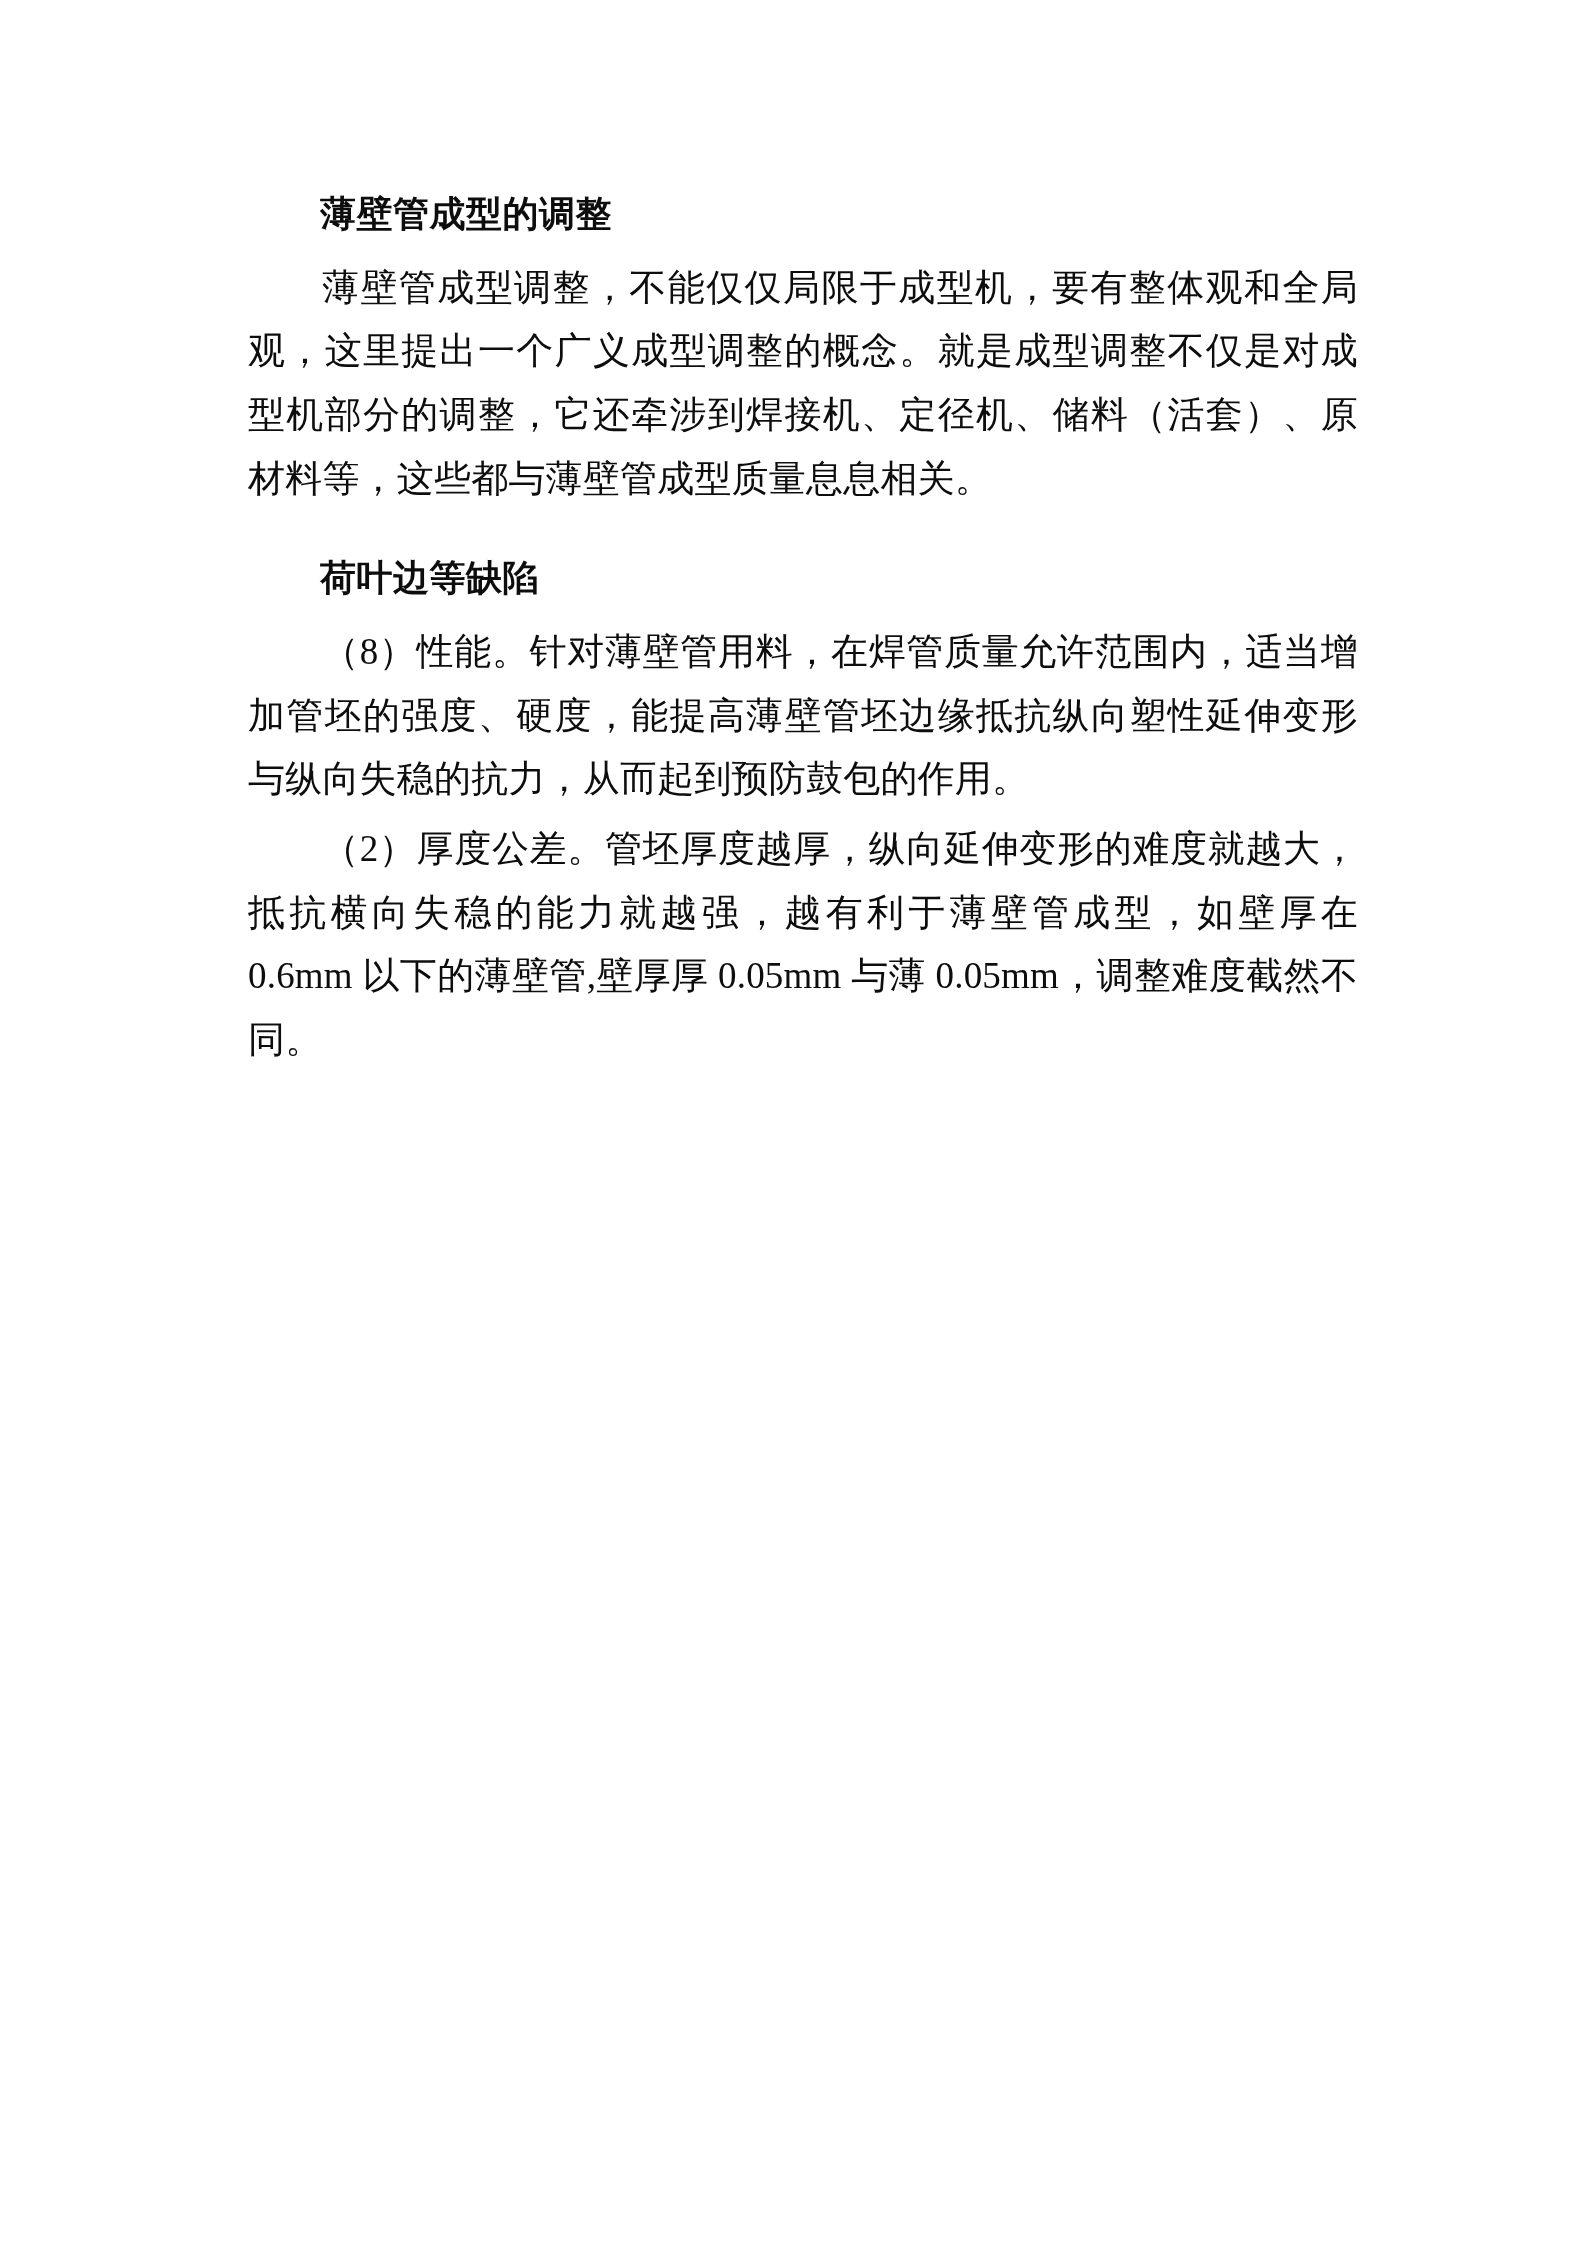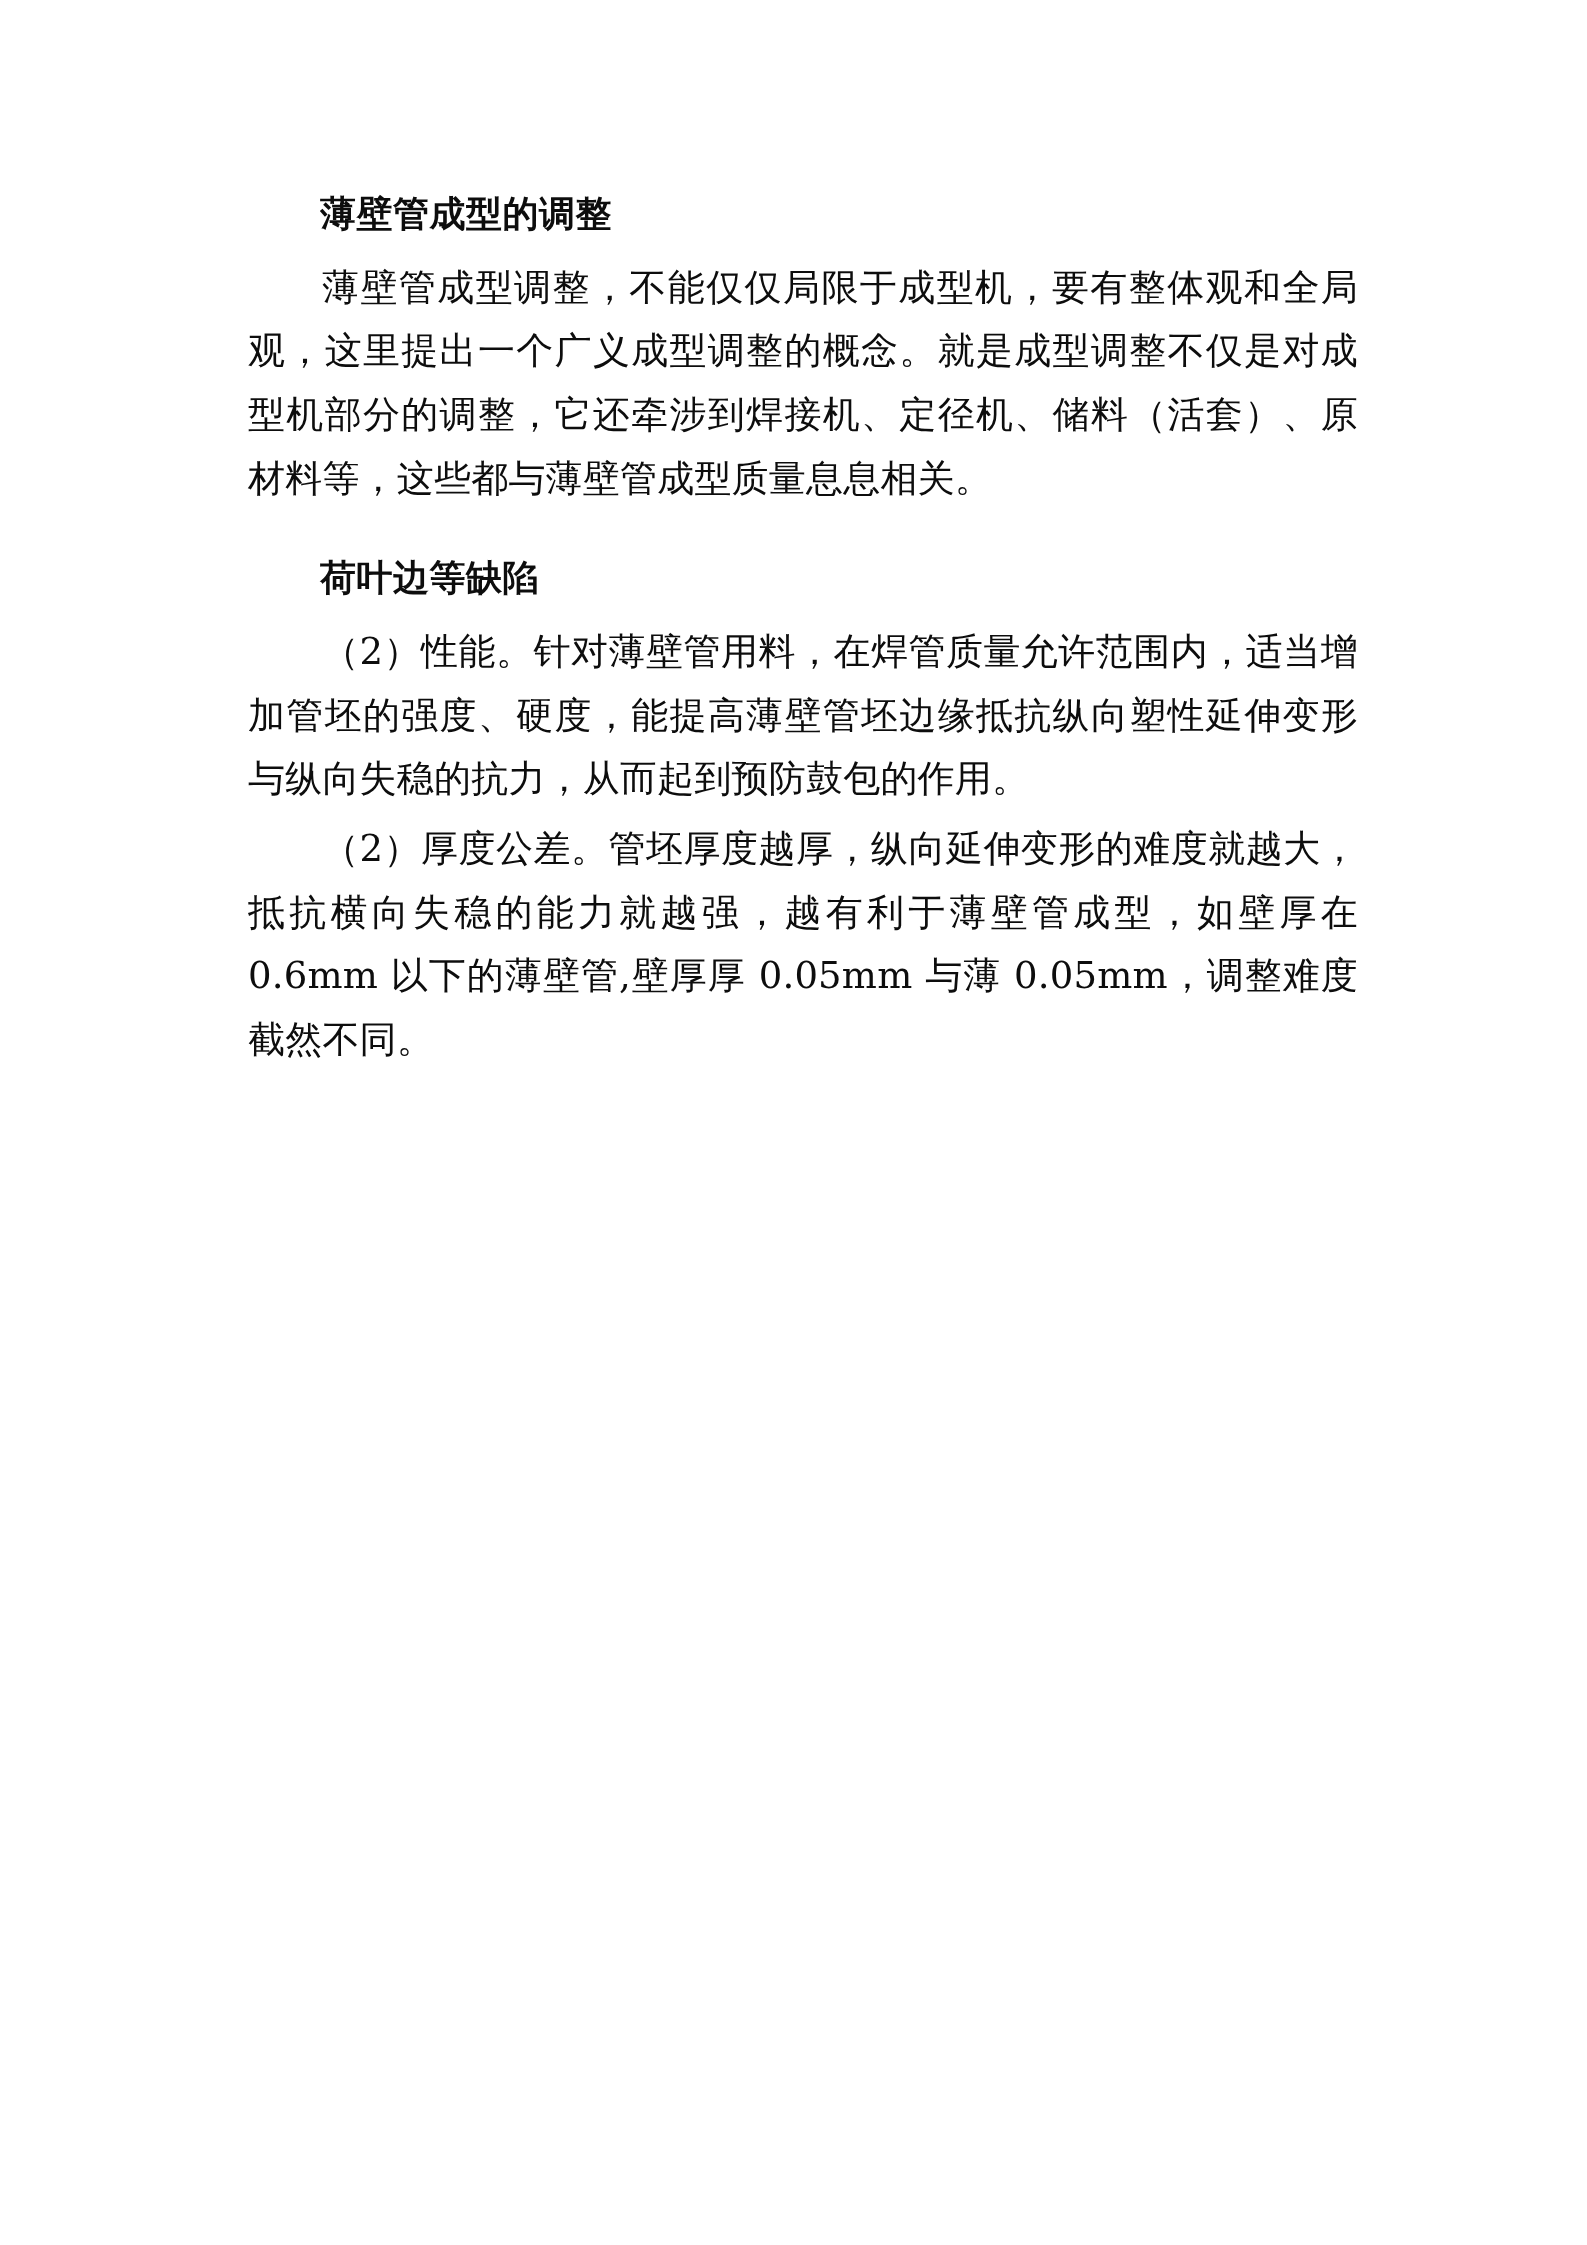--- a/index.html
+++ b/index.html
@@ -41,38 +41,39 @@
     margin-top: 24px;
   }
   p.para {
     font-size: 37px;
     line-height: 1.72;
     margin: 0 0 6px 0;
     text-indent: 2em;
     text-align: justify;
     text-justify: inter-ideograph;
     letter-spacing: 0.2px;
+    font-family: Liberation Serif, serif;
   }
   .blockgap {
     height: 10px;
   }
 </style>
 </head>
 <body>
 
 <div class="page">
   <div class="content">
 
     <h1 class="heading">薄壁管成型的调整</h1>
 
     <p class="para">薄壁管成型调整，不能仅仅局限于成型机，要有整体观和全局观，这里提出一个广义成型调整的概念。就是成型调整不仅是对成型机部分的调整，它还牵涉到焊接机、定径机、储料（活套）、原材料等，这些都与薄壁管成型质量息息相关。</p>
 
     <div class="blockgap"></div>
 
     <h1 class="heading second">荷叶边等缺陷</h1>
 
 
-    <p class="para">（2）性能。针对薄壁管用料，在焊管质量允许范围内，适当增加管坯的强度、硬度，能提高薄壁管坯边缘抵抗纵向塑性延伸变形与纵向失稳的抗力，从而起到预防鼓包的作用。</p>
+    <p class="para">（8）性能。针对薄壁管用料，在焊管质量允许范围内，适当增加管坯的强度、硬度，能提高薄壁管坯边缘抵抗纵向塑性延伸变形与纵向失稳的抗力，从而起到预防鼓包的作用。</p>
 
     <p class="para">（2）厚度公差。管坯厚度越厚，纵向延伸变形的难度就越大，抵抗横向失稳的能力就越强，越有利于薄壁管成型，如壁厚在 0.6mm 以下的薄壁管,壁厚厚 0.05mm 与薄 0.05mm，调整难度截然不同。</p>
 
   </div>
 </div>
 
 </body></html>

